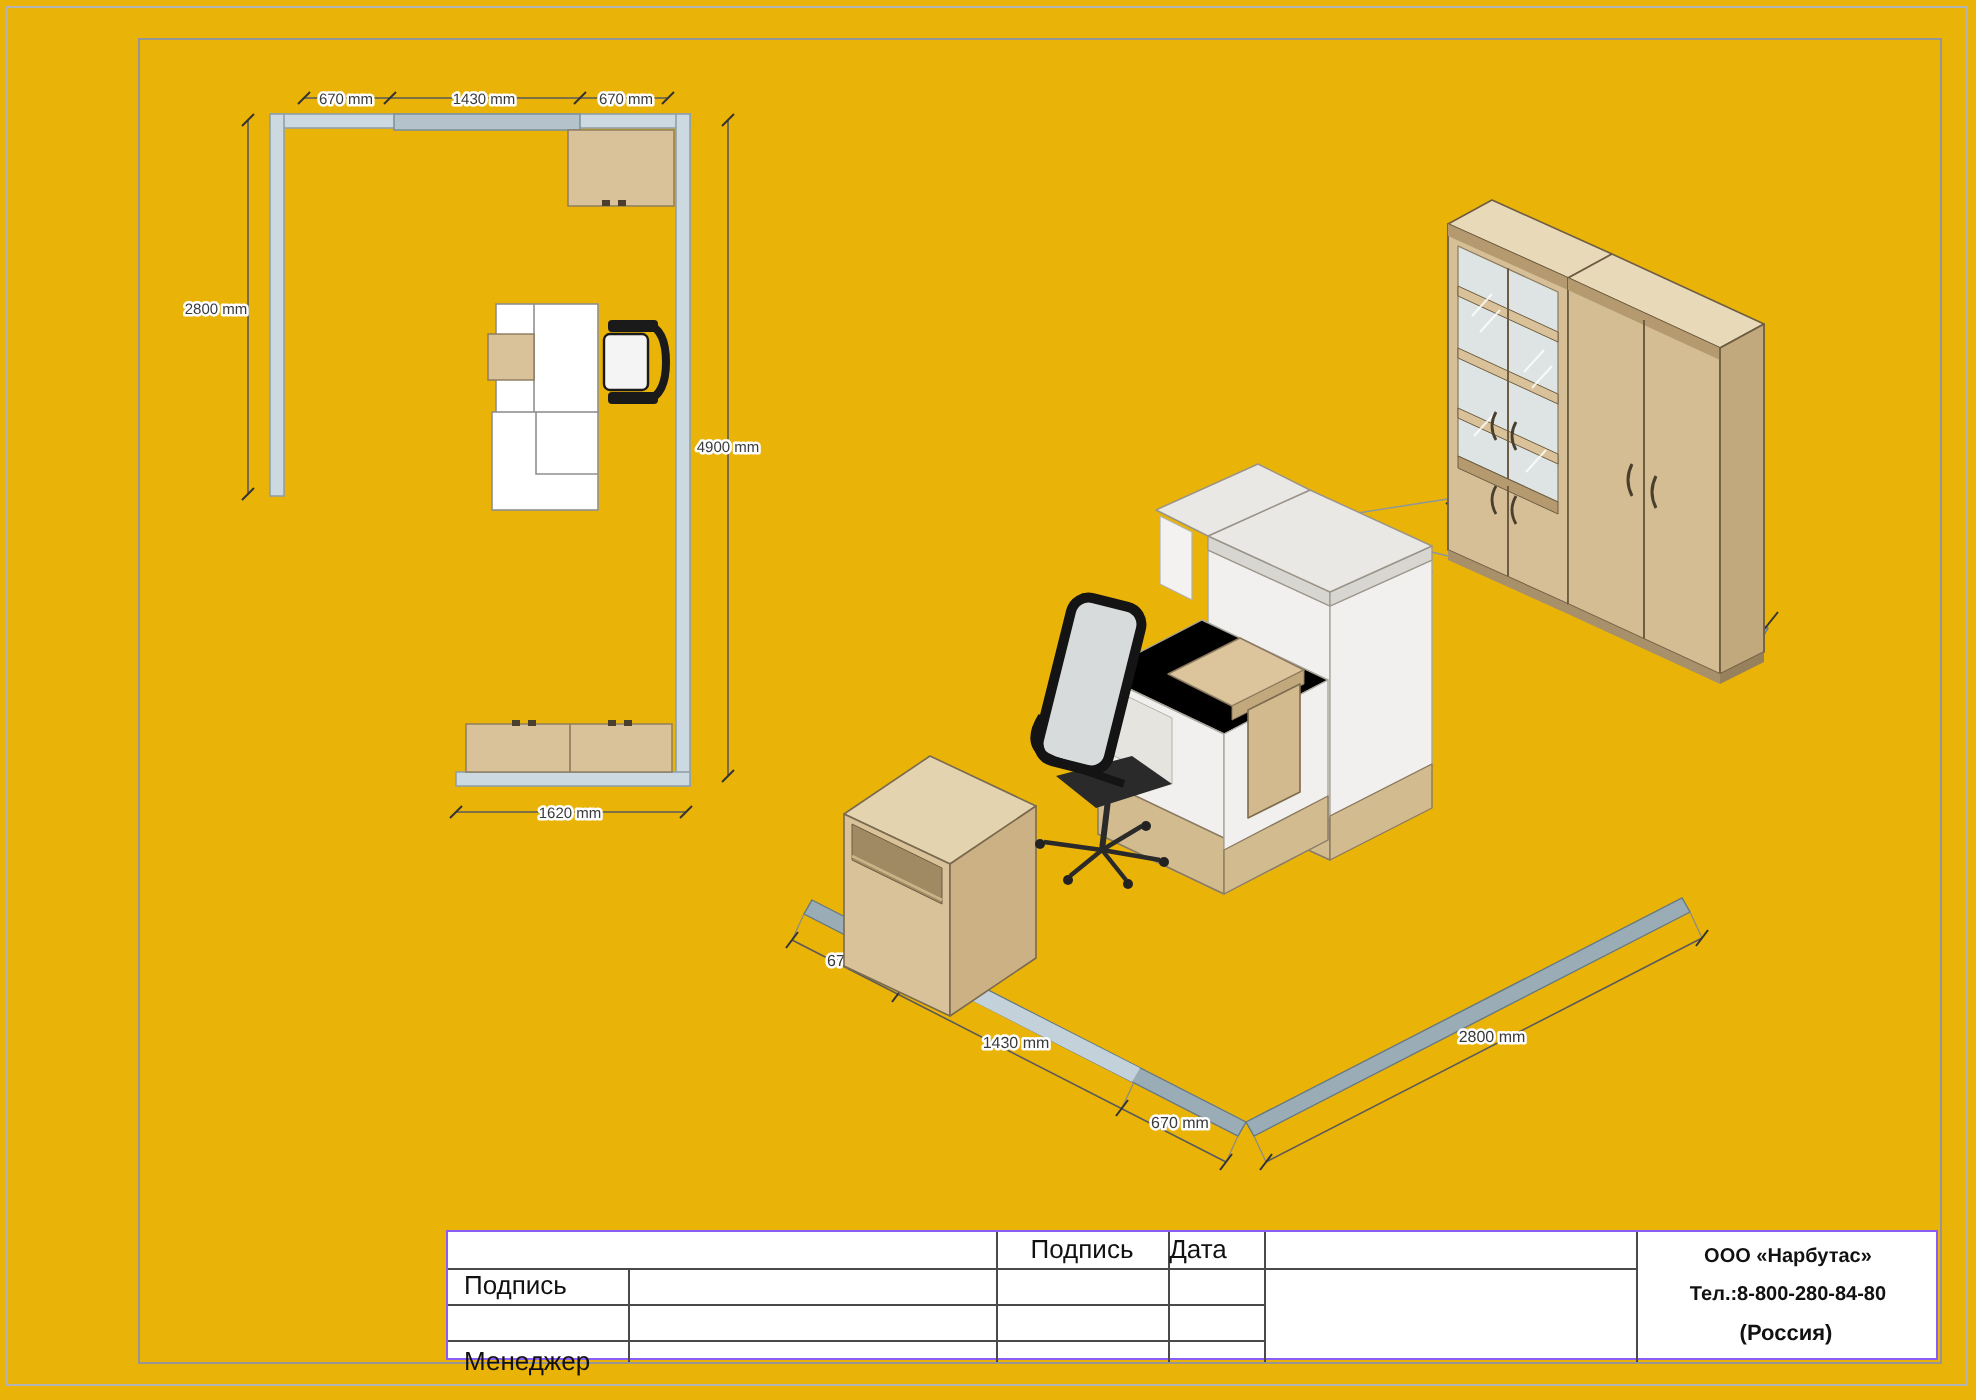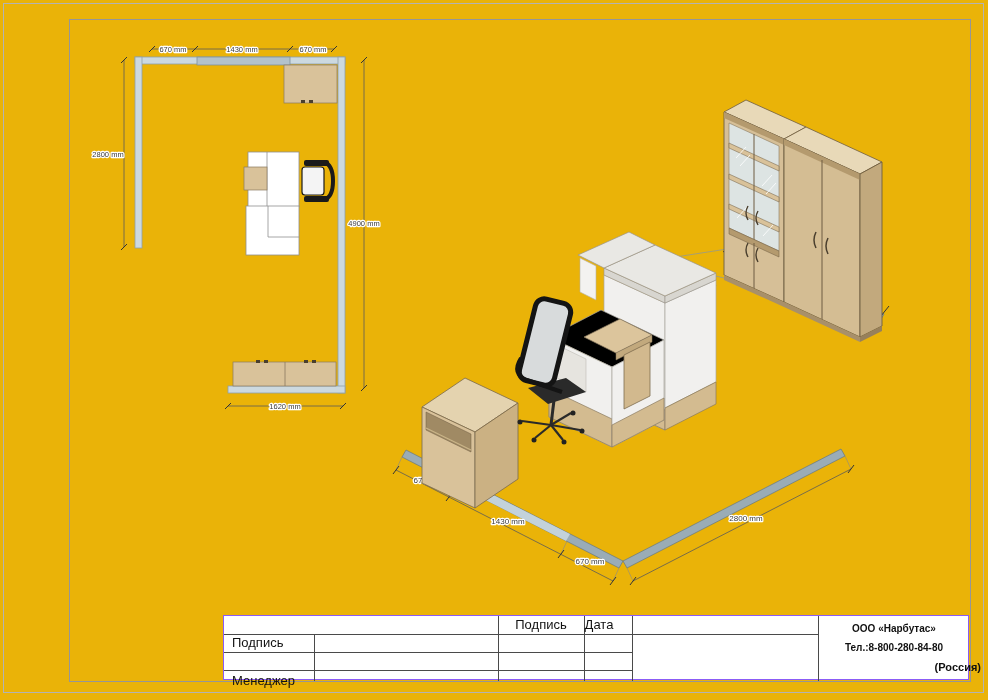--- a/index.html
+++ b/index.html
@@ -237,15 +237,15 @@
     <div class="tb-line" style="left:408px;top:0;width:1px;height:65px;"></div>
     <div class="tb-line" style="left:594px;top:0;width:1px;height:65px;"></div>
 
     <div class="tb-cell tb-center" style="left:274px;top:1px;width:86px;">Подпись</div>
     <div class="tb-cell tb-center" style="left:351px;top:1px;width:48px;">Дата</div>
     <div class="tb-cell" style="left:8px;top:19px;">Подпись</div>
     <div class="tb-cell" style="left:8px;top:37px;margin-top:20px;">Менеджер</div>
 
     <div class="tb-cell tb-center tb-company" style="left:594px;top:7px;width:152px;">ООО «Нарбутас»</div>
     <div class="tb-cell tb-center tb-company" style="left:594px;top:26px;width:152px;">Тел.:8-800-280-84-80</div>
-    <div class="tb-cell tb-company tb-country" style="left:615px;top:45px;width:142px;text-align:right;">(Россия)</div>
+    <div class="tb-cell tb-company tb-country" style="left:598px;top:45px;width:142px;text-align:center;">(Россия)</div>
   </div>
 </div>
 
 </body></html>

